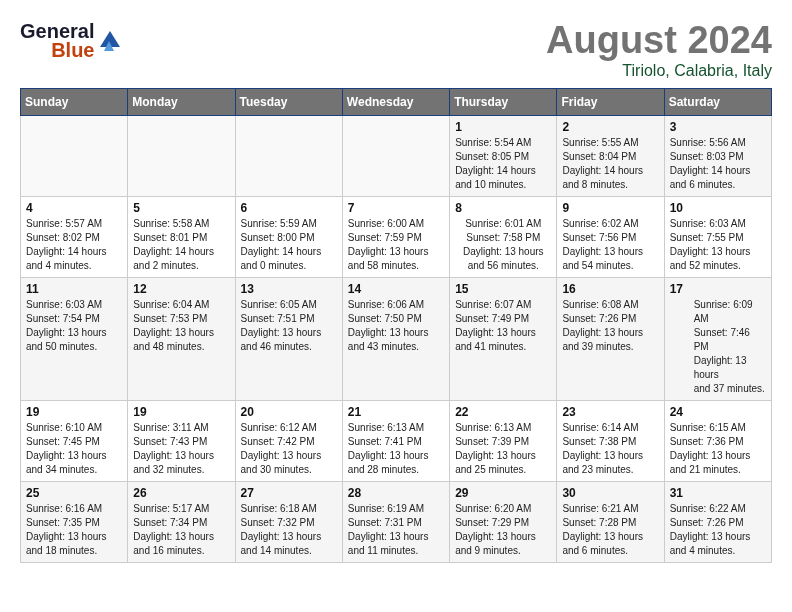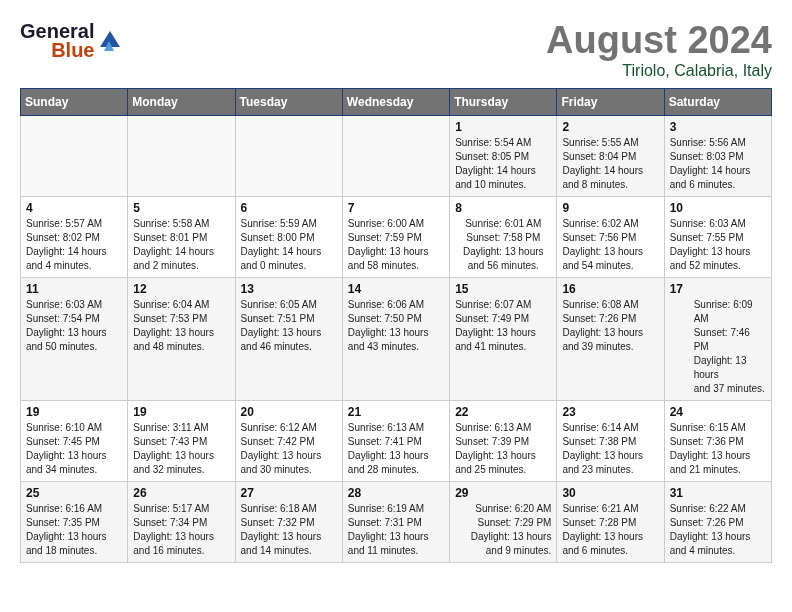--- a/index.html
+++ b/index.html
@@ -317,21 +317,21 @@
         </td>
         <td>
           <div class="day-number">28</div>
           <div class="day-info" style="white-space: pre-line;">Sunrise: 6:19 AM
 Sunset: 7:31 PM
 Daylight: 13 hours
 and 11 minutes.</div>
         </td>
         <td>
           <div class="day-number">29</div>
-          <div class="day-info" style="white-space: pre-line; text-align: right;">Sunrise: 6:20 AM
+          <div class="day-info" style="white-space: pre-line;">Sunrise: 6:20 AM
 Sunset: 7:29 PM
 Daylight: 13 hours
 and 9 minutes.</div>
         </td>
         <td>
           <div class="day-number">30</div>
           <div class="day-info" style="white-space: pre-line;">Sunrise: 6:21 AM
 Sunset: 7:28 PM
 Daylight: 13 hours
 and 6 minutes.</div>

